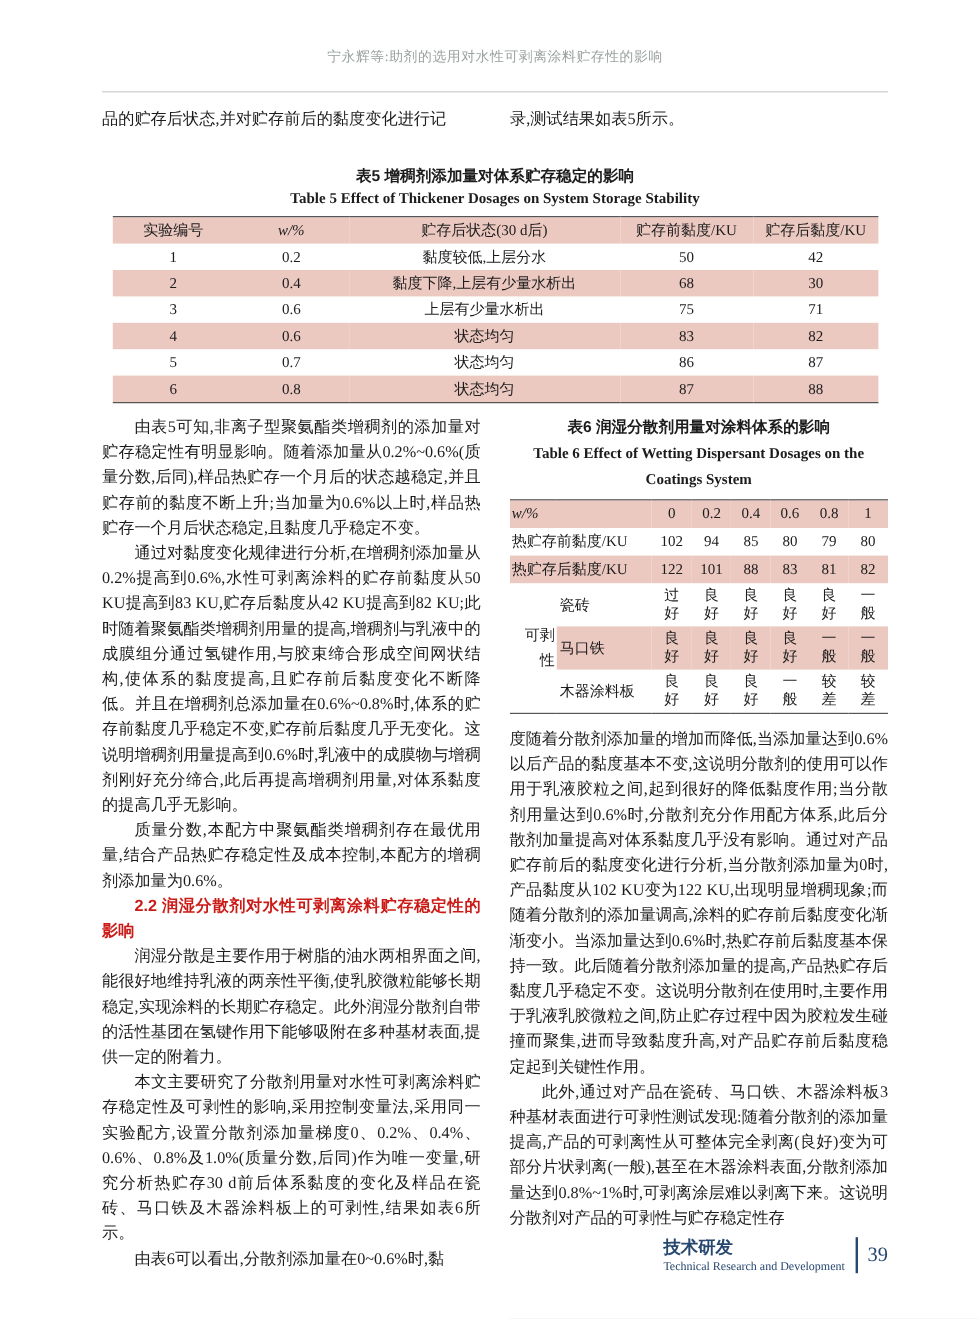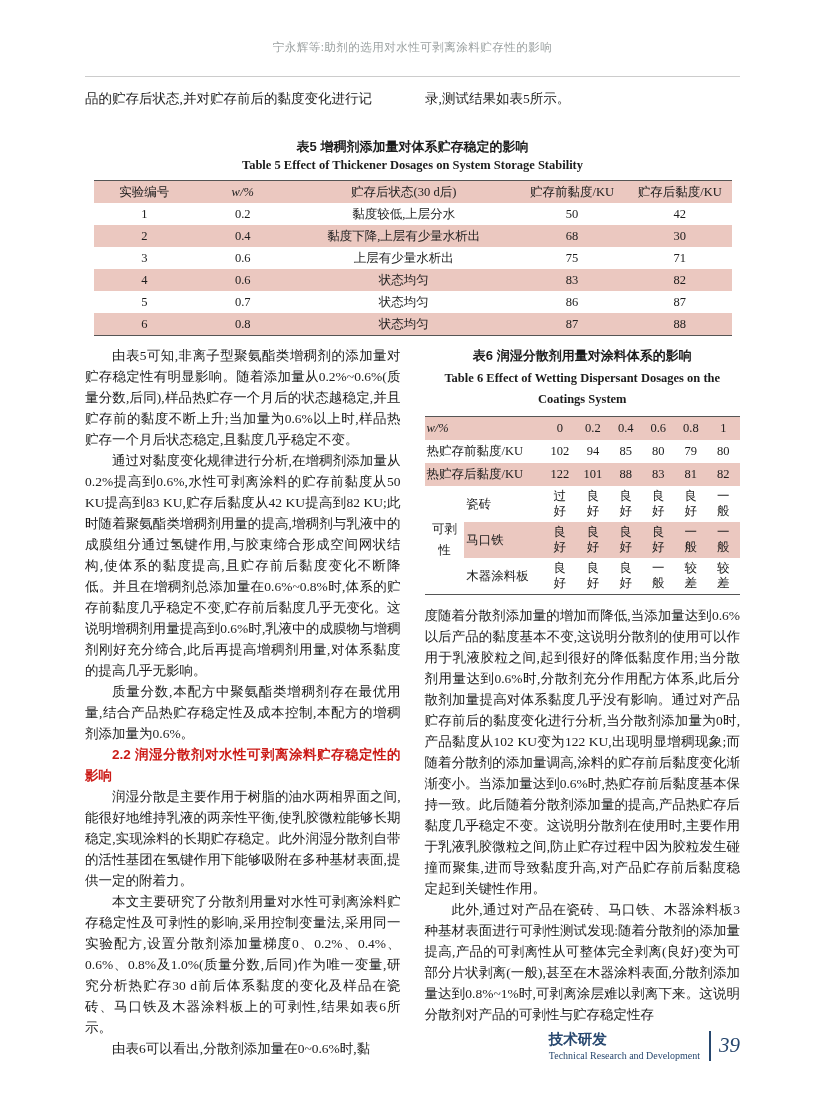--- a/index.html
+++ b/index.html
@@ -46,39 +46,39 @@
   .col{width:315.5px;font-size:13.5px;line-height:21px;}
   .col p{margin:0;text-align:justify;text-indent:2em;}
   .col p.cont{text-indent:0;}
   .sec-heading{
     margin:0;font-weight:bold;color:#cb1b17;text-indent:0;text-align:left;
     font-family:"Liberation Sans","DejaVu Sans",sans-serif;font-size:13.5px;
   }
   
   .t6-block{margin-bottom:10px;}
   .t6-block table{width:315px;margin-top:6px;}
-  .t6-lblA{width:40px;text-align:center;}
+  .t6-lblA{width:40px;text-align:right;}
   .t6-lblB{width:86px;text-align:left;}
   .t6-lbl2{text-align:left;}
   .t6-v{width:31px;text-align:center;}
   .t6-block td{height:21px;}
   .t6-block tr.peel td{height:34px;}
   .italic{font-style:italic;}
   .stack{display:inline-block;width:1.12em;word-break:break-all;line-height:15px;vertical-align:middle;}
   
   .footer{
     position:absolute;top:1030px;left:0;width:740px;
     display:flex;justify-content:flex-end;align-items:center;color:#27476e;
   }
   .footer .sec{}
   .footer .sec-cn{font-weight:bold;font-size:14.5px;
     font-family:"Liberation Sans","DejaVu Sans",sans-serif;}
   .footer .sec-en{font-size:10px;margin-top:1px;}
   .footer .vbar{width:2px;height:30px;background:#27476e;margin:0 8px 0 9px;}
-  .footer .pageno{font-size:21px;font-style:italic;}
+  .footer .pageno{font-size:17px;}
 </style>
 </head>
 <body>
 
 <div class="page">
 
   <div class="running-head">宁永辉等:助剂的选用对水性可剥离涂料贮存性的影响</div>
   <div class="head-rule"></div>
 
   <div class="intro">

